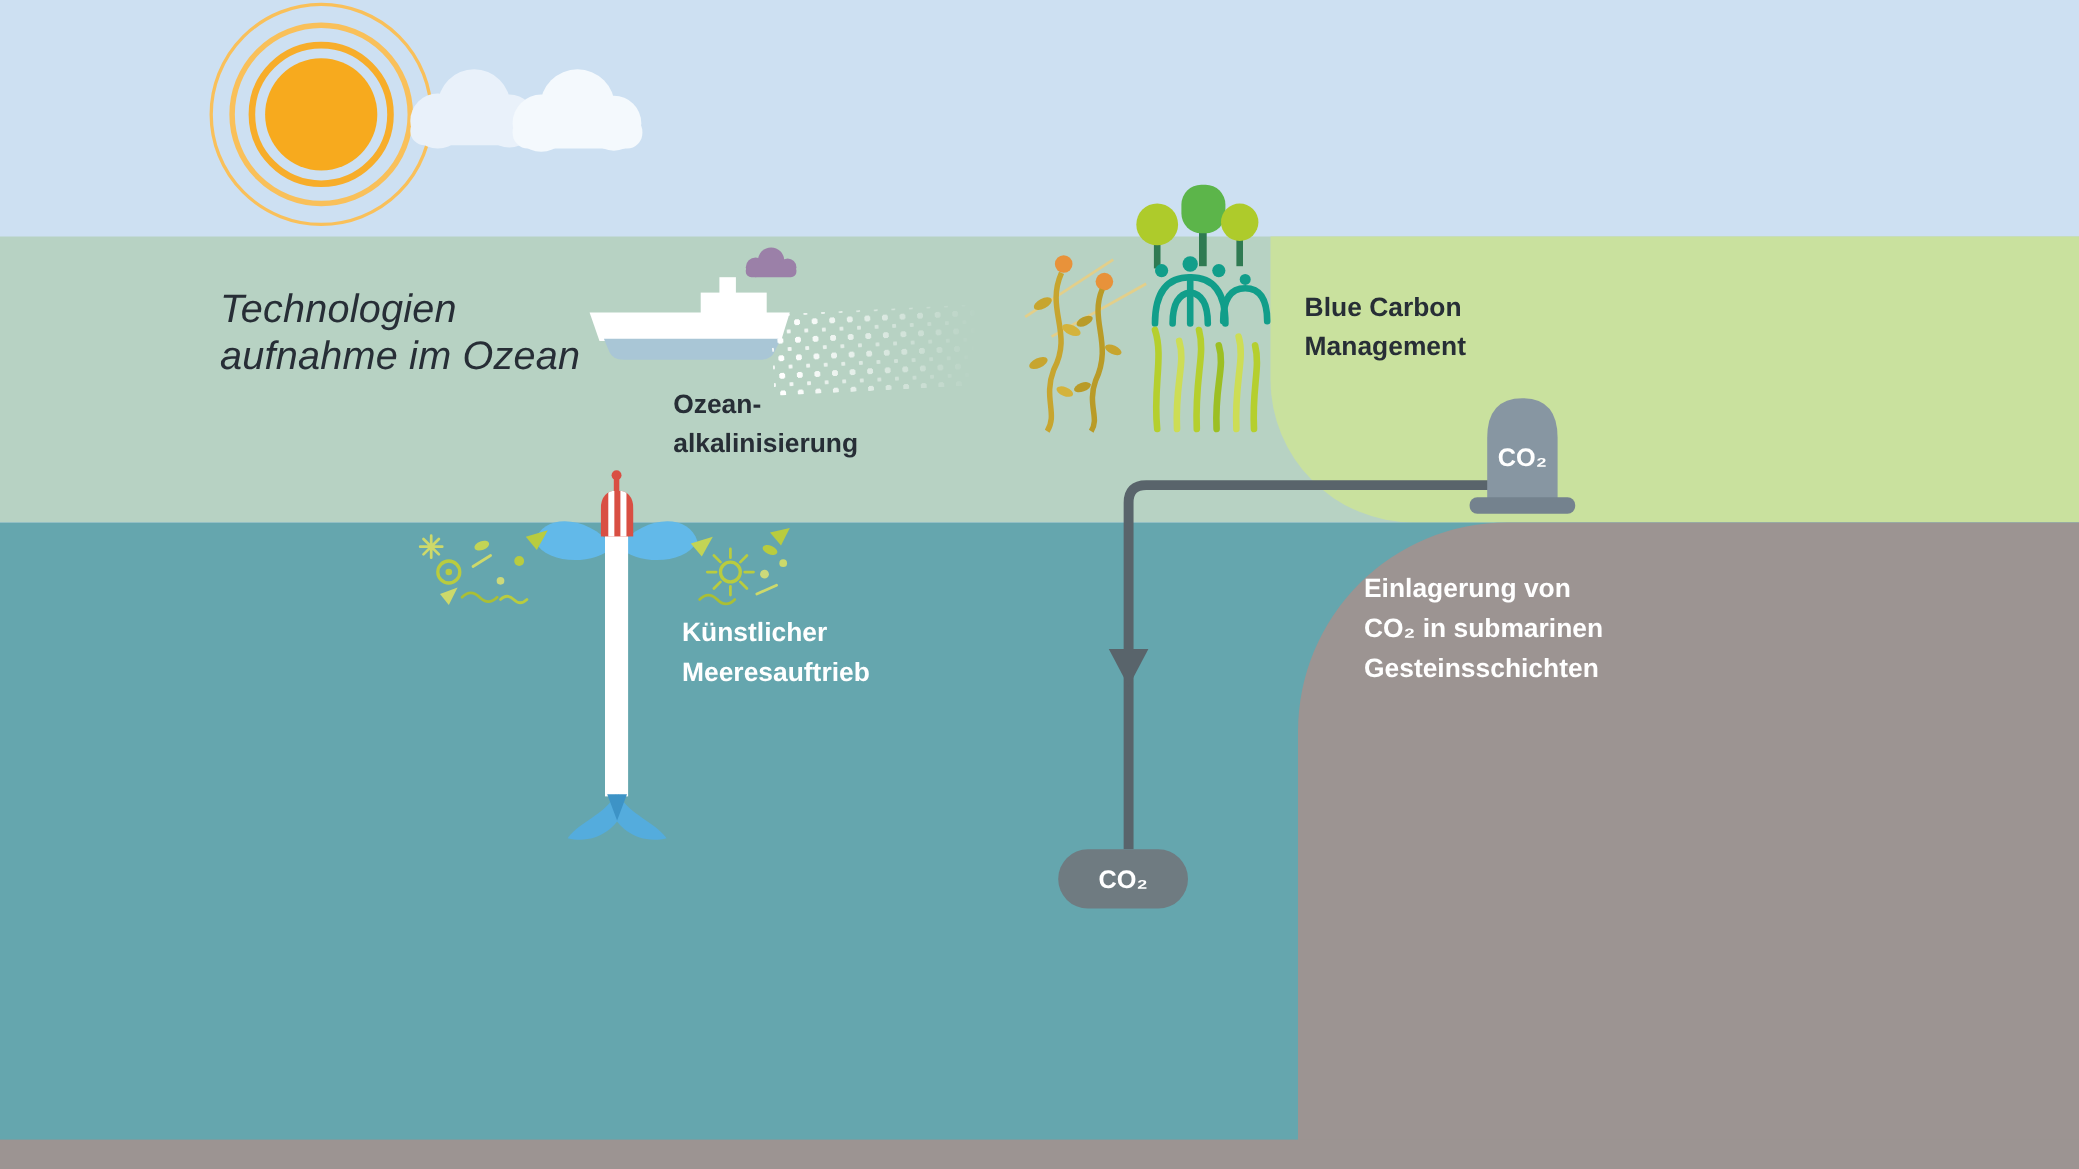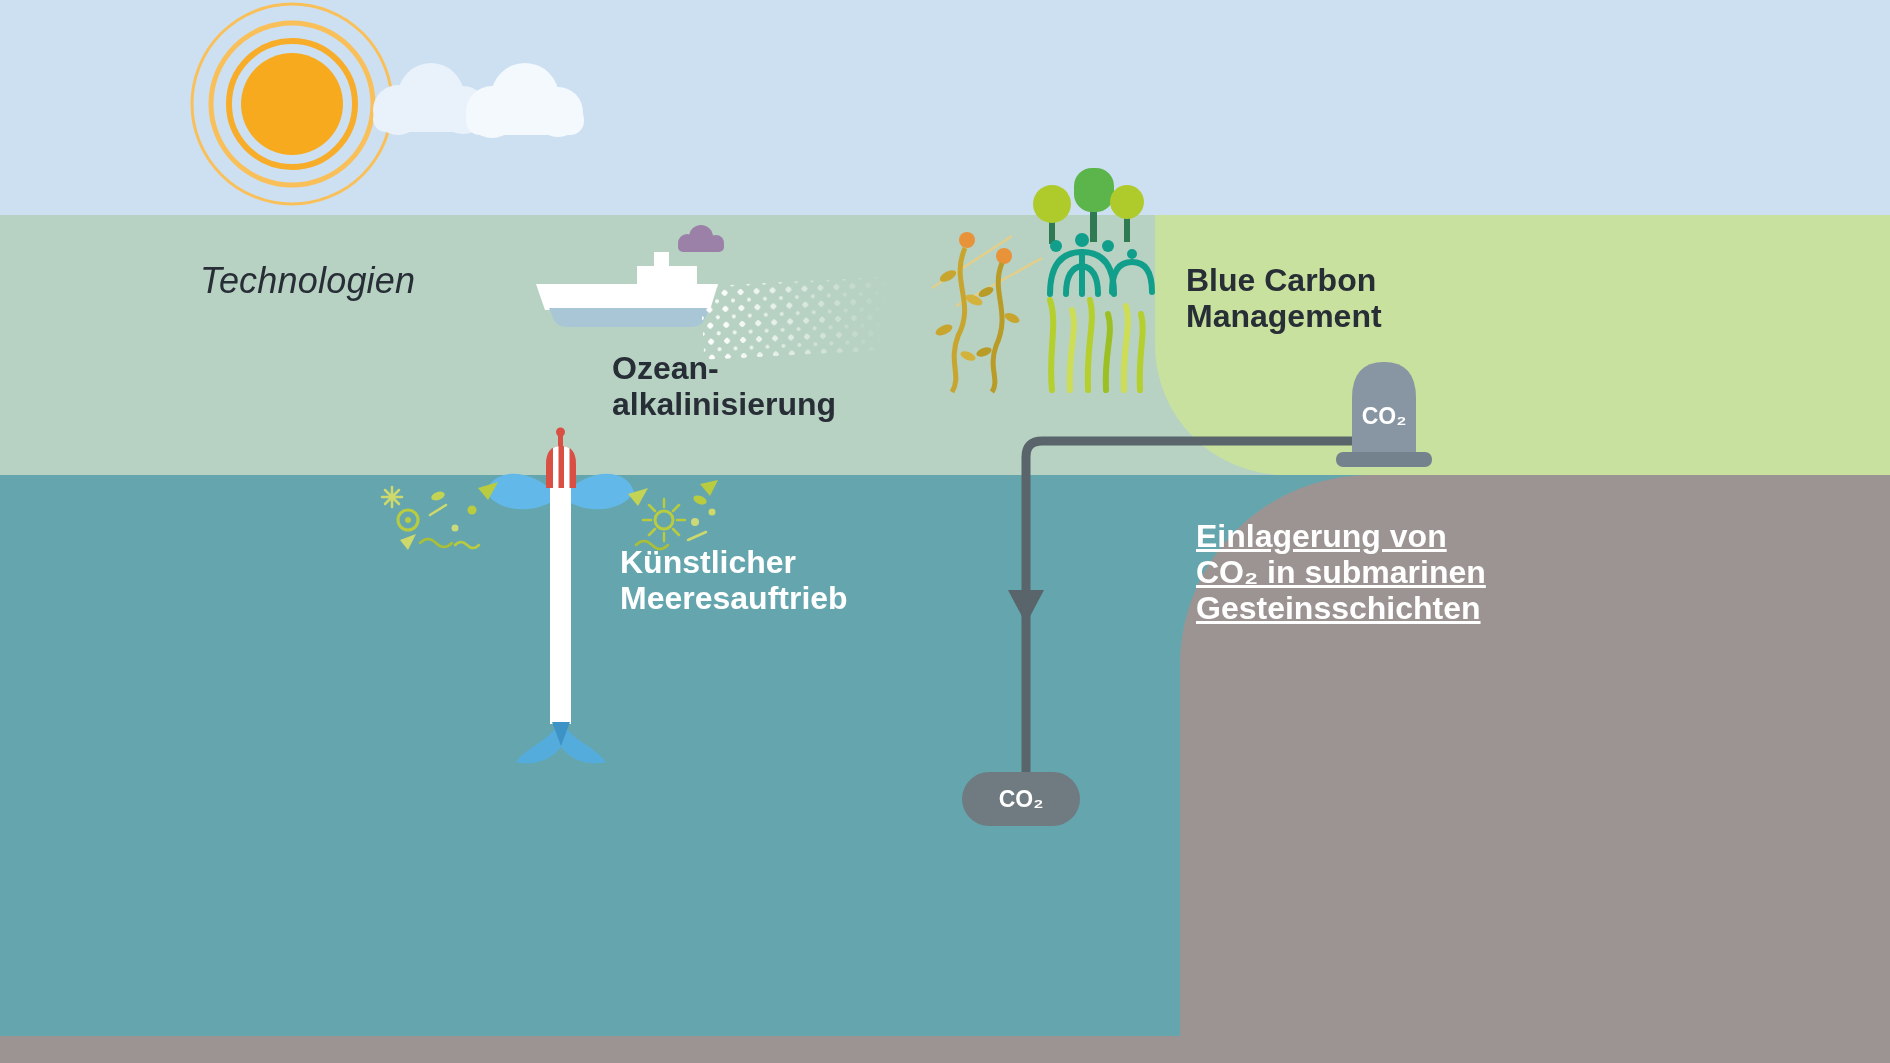--- a/index.html
+++ b/index.html
@@ -24,25 +24,25 @@
     background-size:16px 16px,16px 16px;
     background-position:0 0,8px 8px;
     -webkit-mask-image:linear-gradient(95deg,#000 8%,transparent 94%);
     mask-image:linear-gradient(95deg,#000 8%,transparent 94%);
     transform:rotate(-3deg);}
 
   .label{position:absolute;z-index:20;}
   .line{display:block;}
   .title{left:200px;top:260px;font-size:36px;line-height:42px;font-weight:400;
          color:var(--c-text-dark,#3f464e);letter-spacing:.2px;font-style:italic;}
-  .lbl-bold{font-weight:700;font-size:32px;line-height:36px;color:var(--c-text-dark,#272e36);}
+  .lbl-bold{font-weight:700;font-size:24px;line-height:36px;color:var(--c-text-dark,#272e36);}
   .alk{left:612px;top:350px;}
   .bcm{left:1186px;top:262px;}
-  .einl{left:1196px;top:518px;color:var(--c-text-light,#ffffff);text-decoration:underline;}
-  .meer{left:620px;top:544px;color:var(--c-text-light,#ffffff);}
+  .einl{left:1240px;top:518px;color:var(--c-text-light,#ffffff);}
+  .meer{left:620px;top:558px;color:var(--c-text-light,#ffffff);}
 
   .co2-text{font-family:"Liberation Sans",sans-serif;font-weight:700;font-size:23px;
             fill:var(--c-text-light,#ffffff);}
 </style>
 </head>
 <body>
 
 <div class="canvas">
 
   <div class="layer sky"></div>
@@ -192,20 +192,21 @@
       <path d="M688 540 l18 -8" stroke="#cdd96a" stroke-width="2.5" fill="none"></path>
       <circle cx="712" cy="512" r="3.5" fill="#cdd96a"></circle>
       <polygon points="700,484 718,480 710,496" fill="#b9cc3f"></polygon>
     </g>
   </svg>
 
   <div class="spray"></div>
 
   <div class="label title">
     <span class="line">Technologien</span>
+    <span class="line">aufnahme im Ozean</span>
   </div>
 
   <div class="label lbl-bold alk">
     <span class="line">Ozean-</span>
     <span class="line">alkalinisierung</span>
   </div>
 
   <div class="label lbl-bold bcm">
     <span class="line">Blue Carbon</span>
     <span class="line">Management</span>

